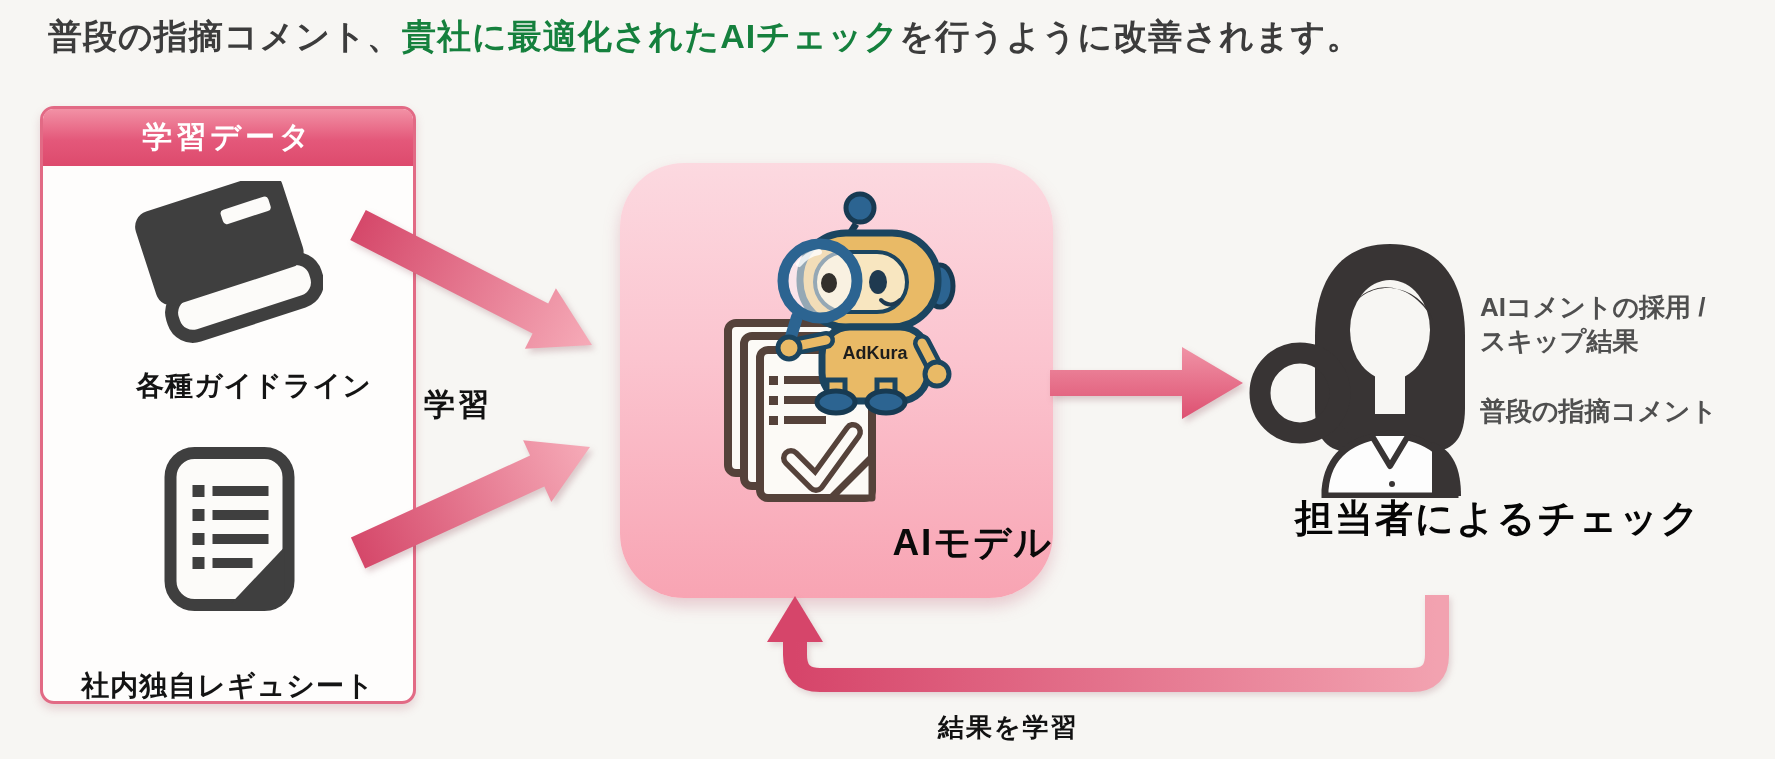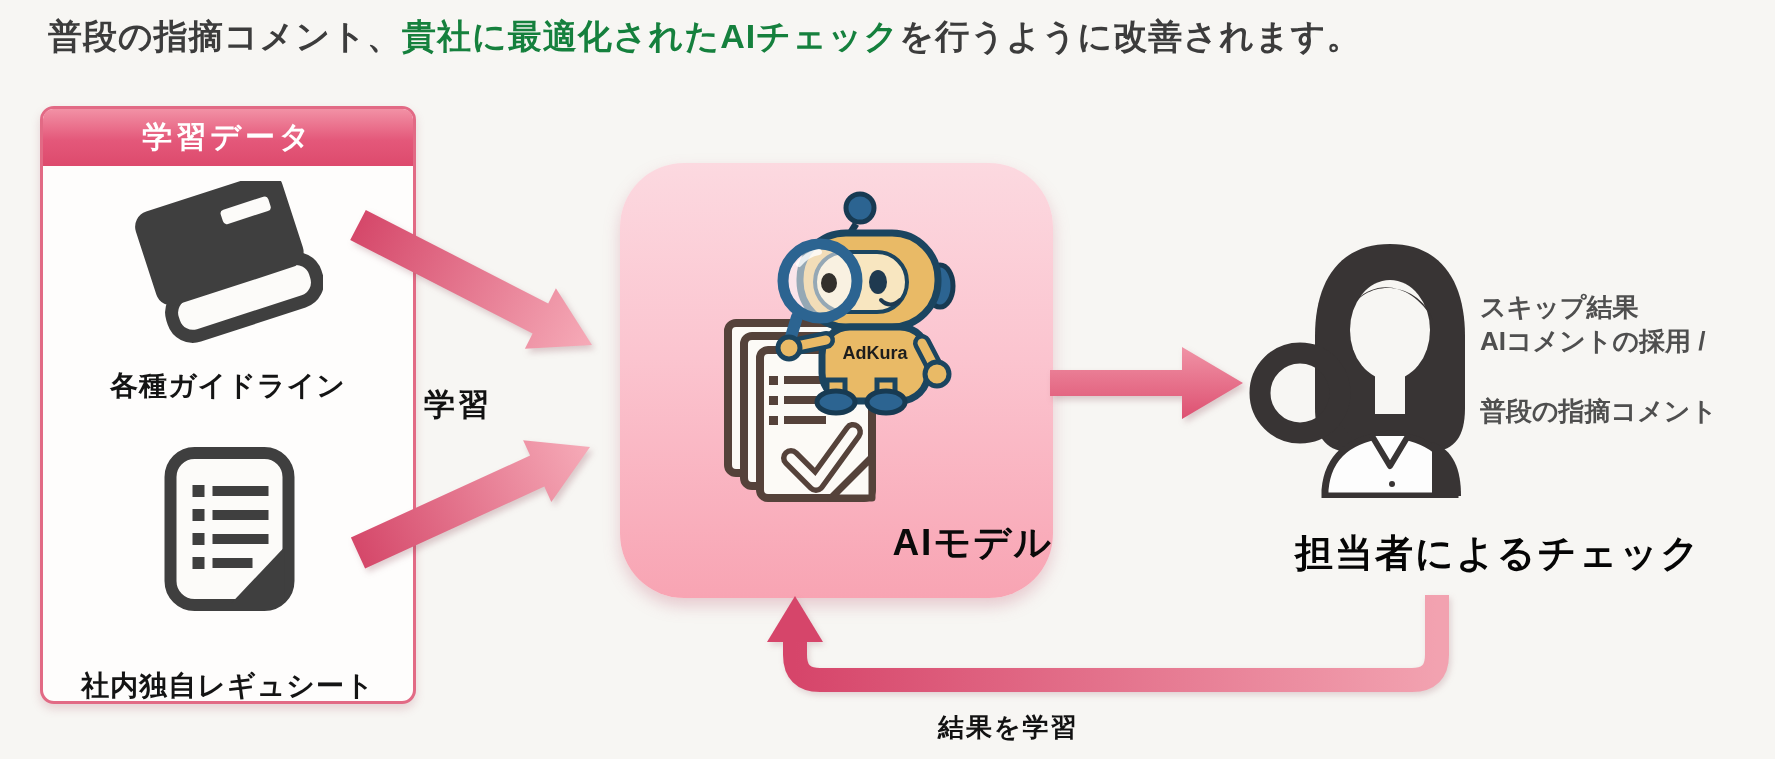--- a/index.html
+++ b/index.html
@@ -26,21 +26,21 @@
     color:#fff;font-size:30px;font-weight:800;letter-spacing:4px;
     display:flex;align-items:center;justify-content:center;
   }
   .learn-icon{position:absolute;left:50%;transform:translateX(-50%);}
   .book-svg{top:72px;}
   .doc-svg{top:338px;}
   .learn-label{
     position:absolute;width:100%;text-align:center;
     font-size:28px;font-weight:800;color:#141414;letter-spacing:1px;
   }
-  .learn-label.l1{top:258px;}
+  .learn-label.l1{top:258px;margin-left:26px;}
   .learn-label.l2{top:522px;margin-top:36px;}
   
   .arrow-svg{position:absolute;filter:drop-shadow(3px 4px 3px rgba(130,60,75,.25));}
   .arrow-top{left:350px;top:205px;}
   .arrow-bottom{left:350px;top:435px;}
   .arrow-right{left:1050px;top:344px;}
   .fb-svg{position:absolute;left:738px;top:558px;filter:drop-shadow(2px 3px 3px rgba(130,60,75,.2));}
   .gakushu{
     position:absolute;left:424px;top:384px;
     font-size:31px;font-weight:900;color:#121212;letter-spacing:3px;
@@ -57,21 +57,21 @@
     font-size:37px;font-weight:900;color:#0a0a0a;letter-spacing:2px;
   }
   
   .woman-svg{position:absolute;left:1240px;top:238px;}
   .notes{
     position:absolute;left:1480px;top:290px;
     font-size:26px;font-weight:700;color:#4f4f4f;line-height:34px;white-space:nowrap;
   }
   .notes .gap{margin-top:36px;}
   .checker-label{
-    position:absolute;left:1295px;top:528px;
+    position:absolute;left:1295px;top:493px;
     font-size:38px;font-weight:900;color:#050505;letter-spacing:2px;white-space:nowrap;
   }
   .feedback-label{
     position:absolute;left:938px;top:710px;
     font-size:26px;font-weight:900;color:#121212;letter-spacing:2px;
   }
 </style>
 </head>
 <body>
 
@@ -206,22 +206,22 @@
     <path d="M 110 74 C 124 40 178 42 193 82 C 180 58 158 46 138 50 C 122 54 114 62 110 74 Z" fill="#383434"></path>
     <line x1="88" y1="185" x2="120" y2="224" stroke="#383434" stroke-width="18" stroke-linecap="round"></line>
     <path d="M 85 252 C 88 216 112 200 150 196 C 188 200 212 216 215 252 L 215 258 L 85 258 Z" fill="#fdfdfd" stroke="#383434" stroke-width="7"></path>
     <path d="M 132 198 L 150 228 L 168 198" fill="#fdfdfd" stroke="#383434" stroke-width="6" stroke-linejoin="round"></path>
     <path d="M 192 204 C 214 212 221 232 221 258 L 192 258 Z" fill="#383434"></path>
     <circle cx="152" cy="246" r="3" fill="#383434"></circle>
     <circle cx="60" cy="155" r="40" fill="none" stroke="#383434" stroke-width="21"></circle>
   </svg>
 
   <div class="notes">
+    <div>AIコメントの採用 /</div>
     <div>スキップ結果</div>
-    <div>AIコメントの採用 /</div>
     <div class="gap">普段の指摘コメント</div>
   </div>
 
   <div class="checker-label">担当者によるチェック</div>
 
   <svg class="fb-svg" width="730" height="155" viewBox="0 0 730 155">
     <defs>
       <linearGradient id="gD" gradientUnits="userSpaceOnUse" x1="57" y1="0" x2="699" y2="0">
         <stop offset="0" stop-color="#d6456a"></stop>
           <stop offset="1" stop-color="#f2a2b0"></stop>

